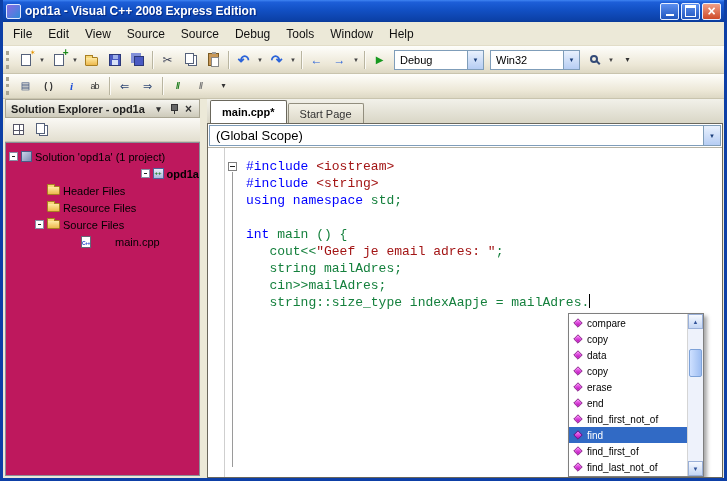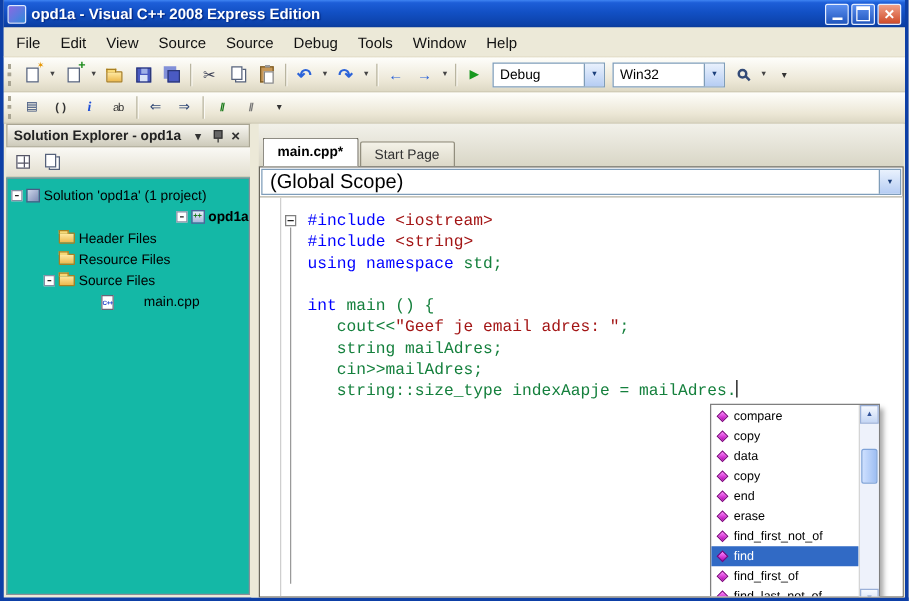--- a/index.html
+++ b/index.html
@@ -78,46 +78,46 @@
   .se-header{height:19px;flex:none;display:flex;align-items:center;padding:0 3px 0 5px;
     background:linear-gradient(#f7f6f1,#cdcaba);border:1px solid #a9a593;font-size:11px;font-weight:bold;color:#222}
   .se-title{flex:1;white-space:nowrap;overflow:hidden}
   .se-hbtn{width:15px;height:14px;display:flex;align-items:center;justify-content:center;color:#333;font-size:9px;flex:none}
   .se-hbtn.chev::before{content:"▾"}
   .se-hbtn.close::before{content:"×";font-size:12px;font-weight:bold}
   .pin-glyph{position:relative;width:10px;height:11px}
   .pin-glyph::before{content:"";position:absolute;left:2px;top:1px;width:5px;height:5px;background:#666;border:1px solid #333}
   .pin-glyph::after{content:"";position:absolute;left:5px;top:8px;width:1px;height:3px;background:#333}
   .se-toolbar{height:24px;flex:none;display:flex;align-items:center;background:linear-gradient(#faf9f5,#e3dfd0);border-bottom:1px solid #cac6b2;padding-left:2px}
-  .se-tree{flex:1;background:#14b8a6;border:1px solid #8a8f98;overflow:hidden;padding-top:5px}
+  .se-tree{flex:1;background:#be185d;border:1px solid #8a8f98;overflow:hidden;padding-top:5px}
   .tree-row{height:17px;display:flex;align-items:center;gap:3px;font-size:11px;color:#000;white-space:nowrap}
   .tree-label.bold{font-weight:bold}
   .exp{width:9px;height:9px;border:1px solid #888fa5;background:#fff;position:relative;flex:none}
   .exp::before{content:"";position:absolute;left:2px;right:2px;top:3px;height:1px;background:#222}
   .exp-spacer{width:9px;flex:none}
   .ticon{flex:none;display:block}
   .ti-solution{width:11px;height:11px;background:linear-gradient(135deg,#cdd6ea,#7c8bb4);border:1px solid #4a5a85}
   .ti-project{width:11px;height:11px;background:linear-gradient(#e8ecf8,#aab8dd);border:1px solid #51619a;position:relative}
   .ti-project::after{content:"++";position:absolute;left:1px;top:1px;font-size:6px;font-weight:bold;color:#1a7a1a}
   .ti-folder{width:13px;height:9px;background:linear-gradient(#ffe9a2,#edb94d);border:1px solid #a97f22;border-radius:1px;position:relative}
   .ti-folder::before{content:"";position:absolute;top:-3px;left:-1px;width:6px;height:2px;background:#f7d877;border:1px solid #a97f22;border-bottom:none}
   .ti-cpp{width:10px;height:12px;background:#fff;border:1px solid #667;position:relative}
   .ti-cpp::after{content:"C++";position:absolute;left:0px;top:3px;font-size:5px;font-weight:bold;color:#2244cc;letter-spacing:-0.5px}
 
   .splitter{width:6px;flex:none;background:#ece9d8}
 
   
   .editor{flex:1;display:flex;flex-direction:column;min-width:0;padding-right:1px}
-  .tab-bar{height:34px;flex:none;display:flex;align-items:flex-end;padding-left:3px;background:linear-gradient(#f2f1ea,#d9d6c6);gap:1px}
+  .tab-bar{height:24px;flex:none;display:flex;align-items:flex-end;padding-left:3px;background:linear-gradient(#f2f1ea,#d9d6c6);gap:1px}
   .tab{height:20px;padding:0 11px;font-size:11px;display:flex;align-items:center;color:#333;
     background:linear-gradient(#f4f2e8,#dcd8c8);border:1px solid #928e7e;border-bottom:none;border-radius:2px 2px 0 0}
   .tab.active{height:23px;background:#fff;font-weight:bold;border-color:#6a675c;color:#000;position:relative;z-index:2}
   .doc-frame{flex:1;display:flex;flex-direction:column;min-height:0;border:1px solid #6a675c;background:#fff}
   .scope-combo{height:21px;flex:none;margin:1px;border:1px solid #7f9db9;background:#fff;display:flex;align-items:center}
-  .scope-text{flex:1;font-size:16px;color:#000;padding-left:6px}
+  .scope-text{flex:1;font-size:13px;color:#000;padding-left:6px}
   .scope-arrow{width:17px;height:100%;border-left:1px solid #7f9db9;background:linear-gradient(#e9f1fd,#b6cdf3);display:flex;align-items:center;justify-content:center;font-size:6px;color:#1a3e7a}
   .code-area{flex:1;position:relative;background:#fff;overflow:hidden;border-top:1px solid #b5b2a4}
   .margin-line{position:absolute;left:16px;top:0;bottom:0;width:1px;background:#cfcfcf}
   .fold-box{position:absolute;left:20px;top:14px;width:9px;height:9px;border:1px solid #808080;background:#fff}
   .fold-box::before{content:"";position:absolute;left:1px;right:1px;top:3px;height:1px;background:#222}
   .fold-line{position:absolute;left:24px;top:24px;bottom:10px;width:1px;background:#9a9a9a}
   .code-lines{position:absolute;left:0;top:0;right:0;padding:10px 0 0 38px;font-family:"Liberation Mono",monospace;font-size:13px;line-height:17px}
   .code-line{height:17px;white-space:pre}
   .seg-kw{color:#0000ff}
   .seg-str{color:#a31515}
@@ -364,25 +364,25 @@
                 <div class="is-item">
                   <span class="is-icon"></span>
                   <span class="is-label">data</span>
                 </div>
                 <div class="is-item">
                   <span class="is-icon"></span>
                   <span class="is-label">copy</span>
                 </div>
                 <div class="is-item">
                   <span class="is-icon"></span>
+                  <span class="is-label">erase</span>
+                </div>
+                <div class="is-item">
+                  <span class="is-icon"></span>
                   <span class="is-label">end</span>
-                </div>
-                <div class="is-item">
-                  <span class="is-icon"></span>
-                  <span class="is-label">erase</span>
                 </div>
                 <div class="is-item">
                   <span class="is-icon"></span>
                   <span class="is-label">find_first_not_of</span>
                 </div>
                 <div class="is-item selected">
                   <span class="is-icon"></span>
                   <span class="is-label">find</span>
                 </div>
                 <div class="is-item">

